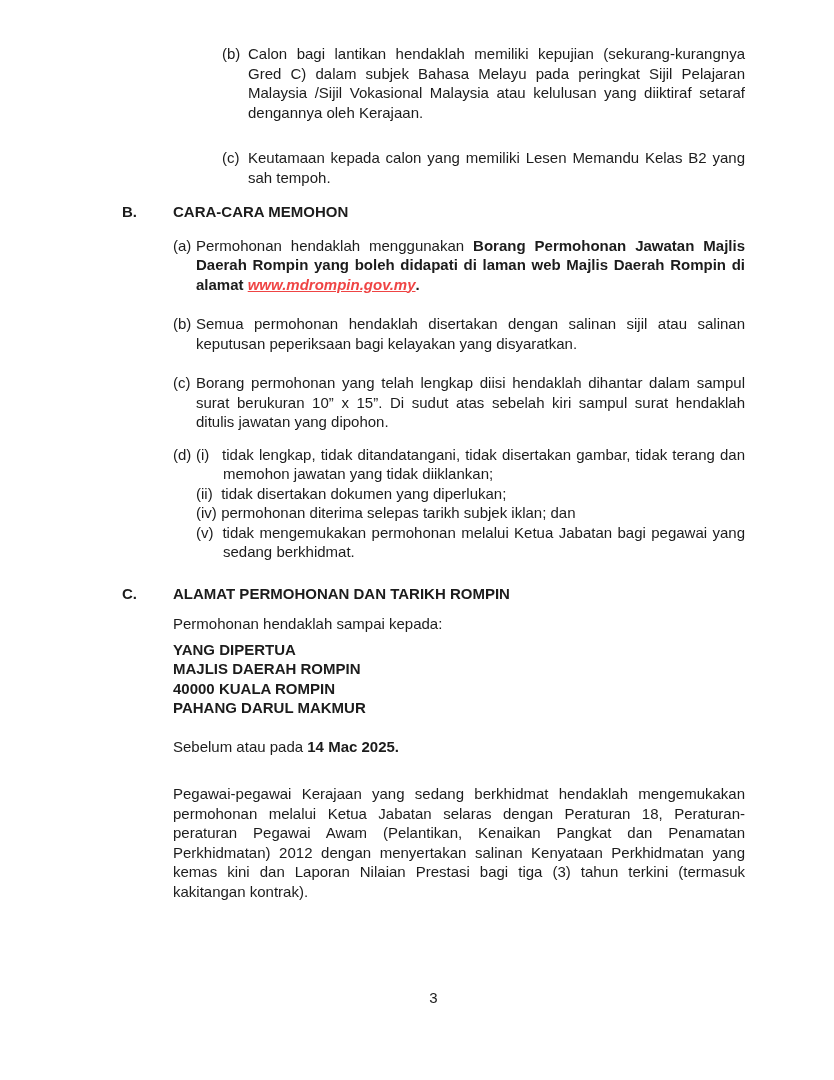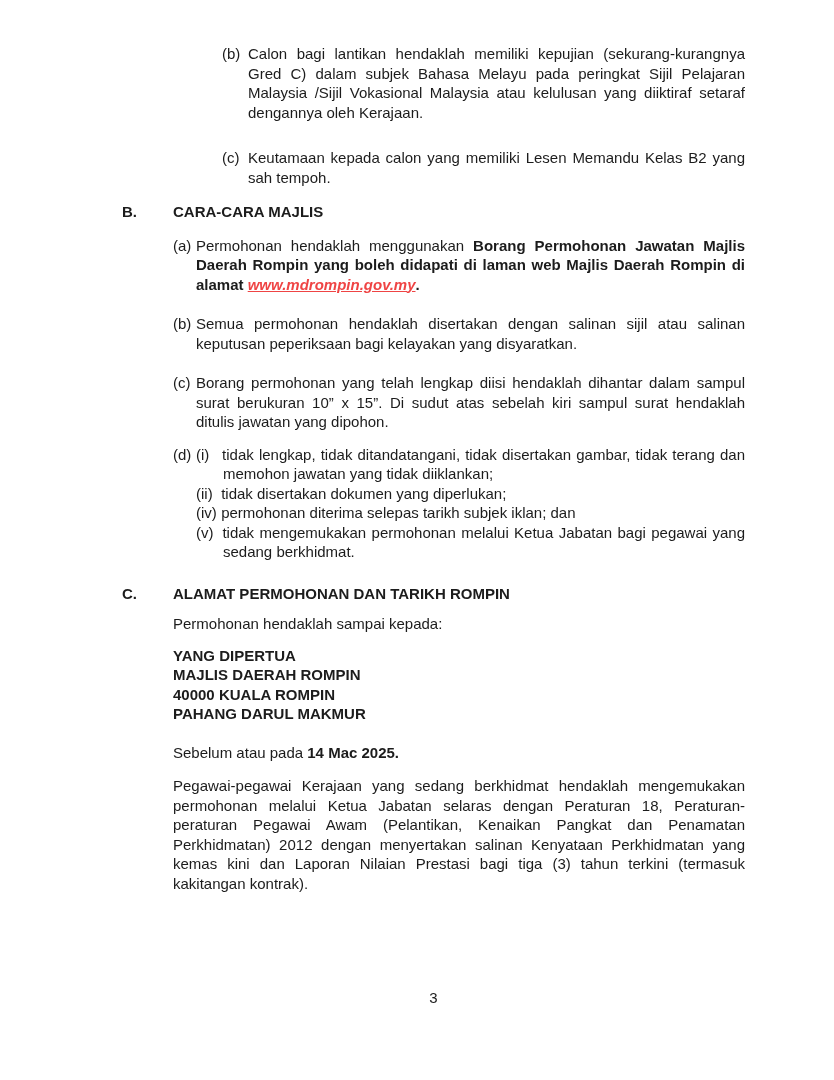--- a/index.html
+++ b/index.html
@@ -36,23 +36,23 @@
   .hc { margin-top: 22px; margin-bottom: 11px; }
   .mb20 { margin-bottom: 20px; }
   .mb13 { margin-bottom: 13px; }
   .sub {
     padding-left: 27px;
     text-indent: -27px;
     text-align: justify;
   }
   .sublbl { display: inline-block; min-width: 21px; text-indent: 0; }
   .plain-group { margin-left: 51px; }
-  .intro-line { margin-bottom: 12px; }
+  .intro-line { margin-bottom: 6px; }
   .address { font-weight: bold; margin-bottom: 19px; }
-  .deadline { margin-bottom: 14px; }
+  .deadline { margin-bottom: 28px; }
   .para { text-align: justify; }
   b { font-weight: bold; }
   a.link {
     color: #ef4444;
     font-weight: bold;
     font-style: italic;
     text-decoration: underline;
     cursor: pointer;
   }
   .pagenum {
@@ -73,21 +73,21 @@
       <span class="lbl2">(b)</span>
       <div class="body">Calon bagi lantikan hendaklah memiliki kepujian (sekurang-kurangnya Gred C) dalam subjek Bahasa Melayu pada peringkat Sijil Pelajaran Malaysia /Sijil Vokasional Malaysia atau kelulusan yang diiktiraf setaraf dengannya oleh Kerajaan.</div>
     </div>
     <div class="item indent2">
       <span class="lbl2">(c)</span>
       <div class="body">Keutamaan kepada calon yang memiliki Lesen Memandu Kelas B2 yang sah tempoh.</div>
     </div>
 
     <div class="heading-row hb">
       <span class="letter">B.</span>
-      <h2 class="title">CARA-CARA MAJLIS</h2>
+      <h2 class="title">CARA-CARA MEMOHON</h2>
     </div>
 
     <div class="group-b">
       <div class="item mb20">
         <span class="lbl">(a)</span>
         <div class="body"><span>Permohonan hendaklah menggunakan </span><b>Borang Permohonan Jawatan Majlis Daerah Rompin yang boleh didapati di laman web Majlis Daerah Rompin di alamat </b><a class="link">www.mdrompin.gov.my</a><b>.</b></div>
       </div>
 
       <div class="item mb20">
         <span class="lbl">(b)</span>

